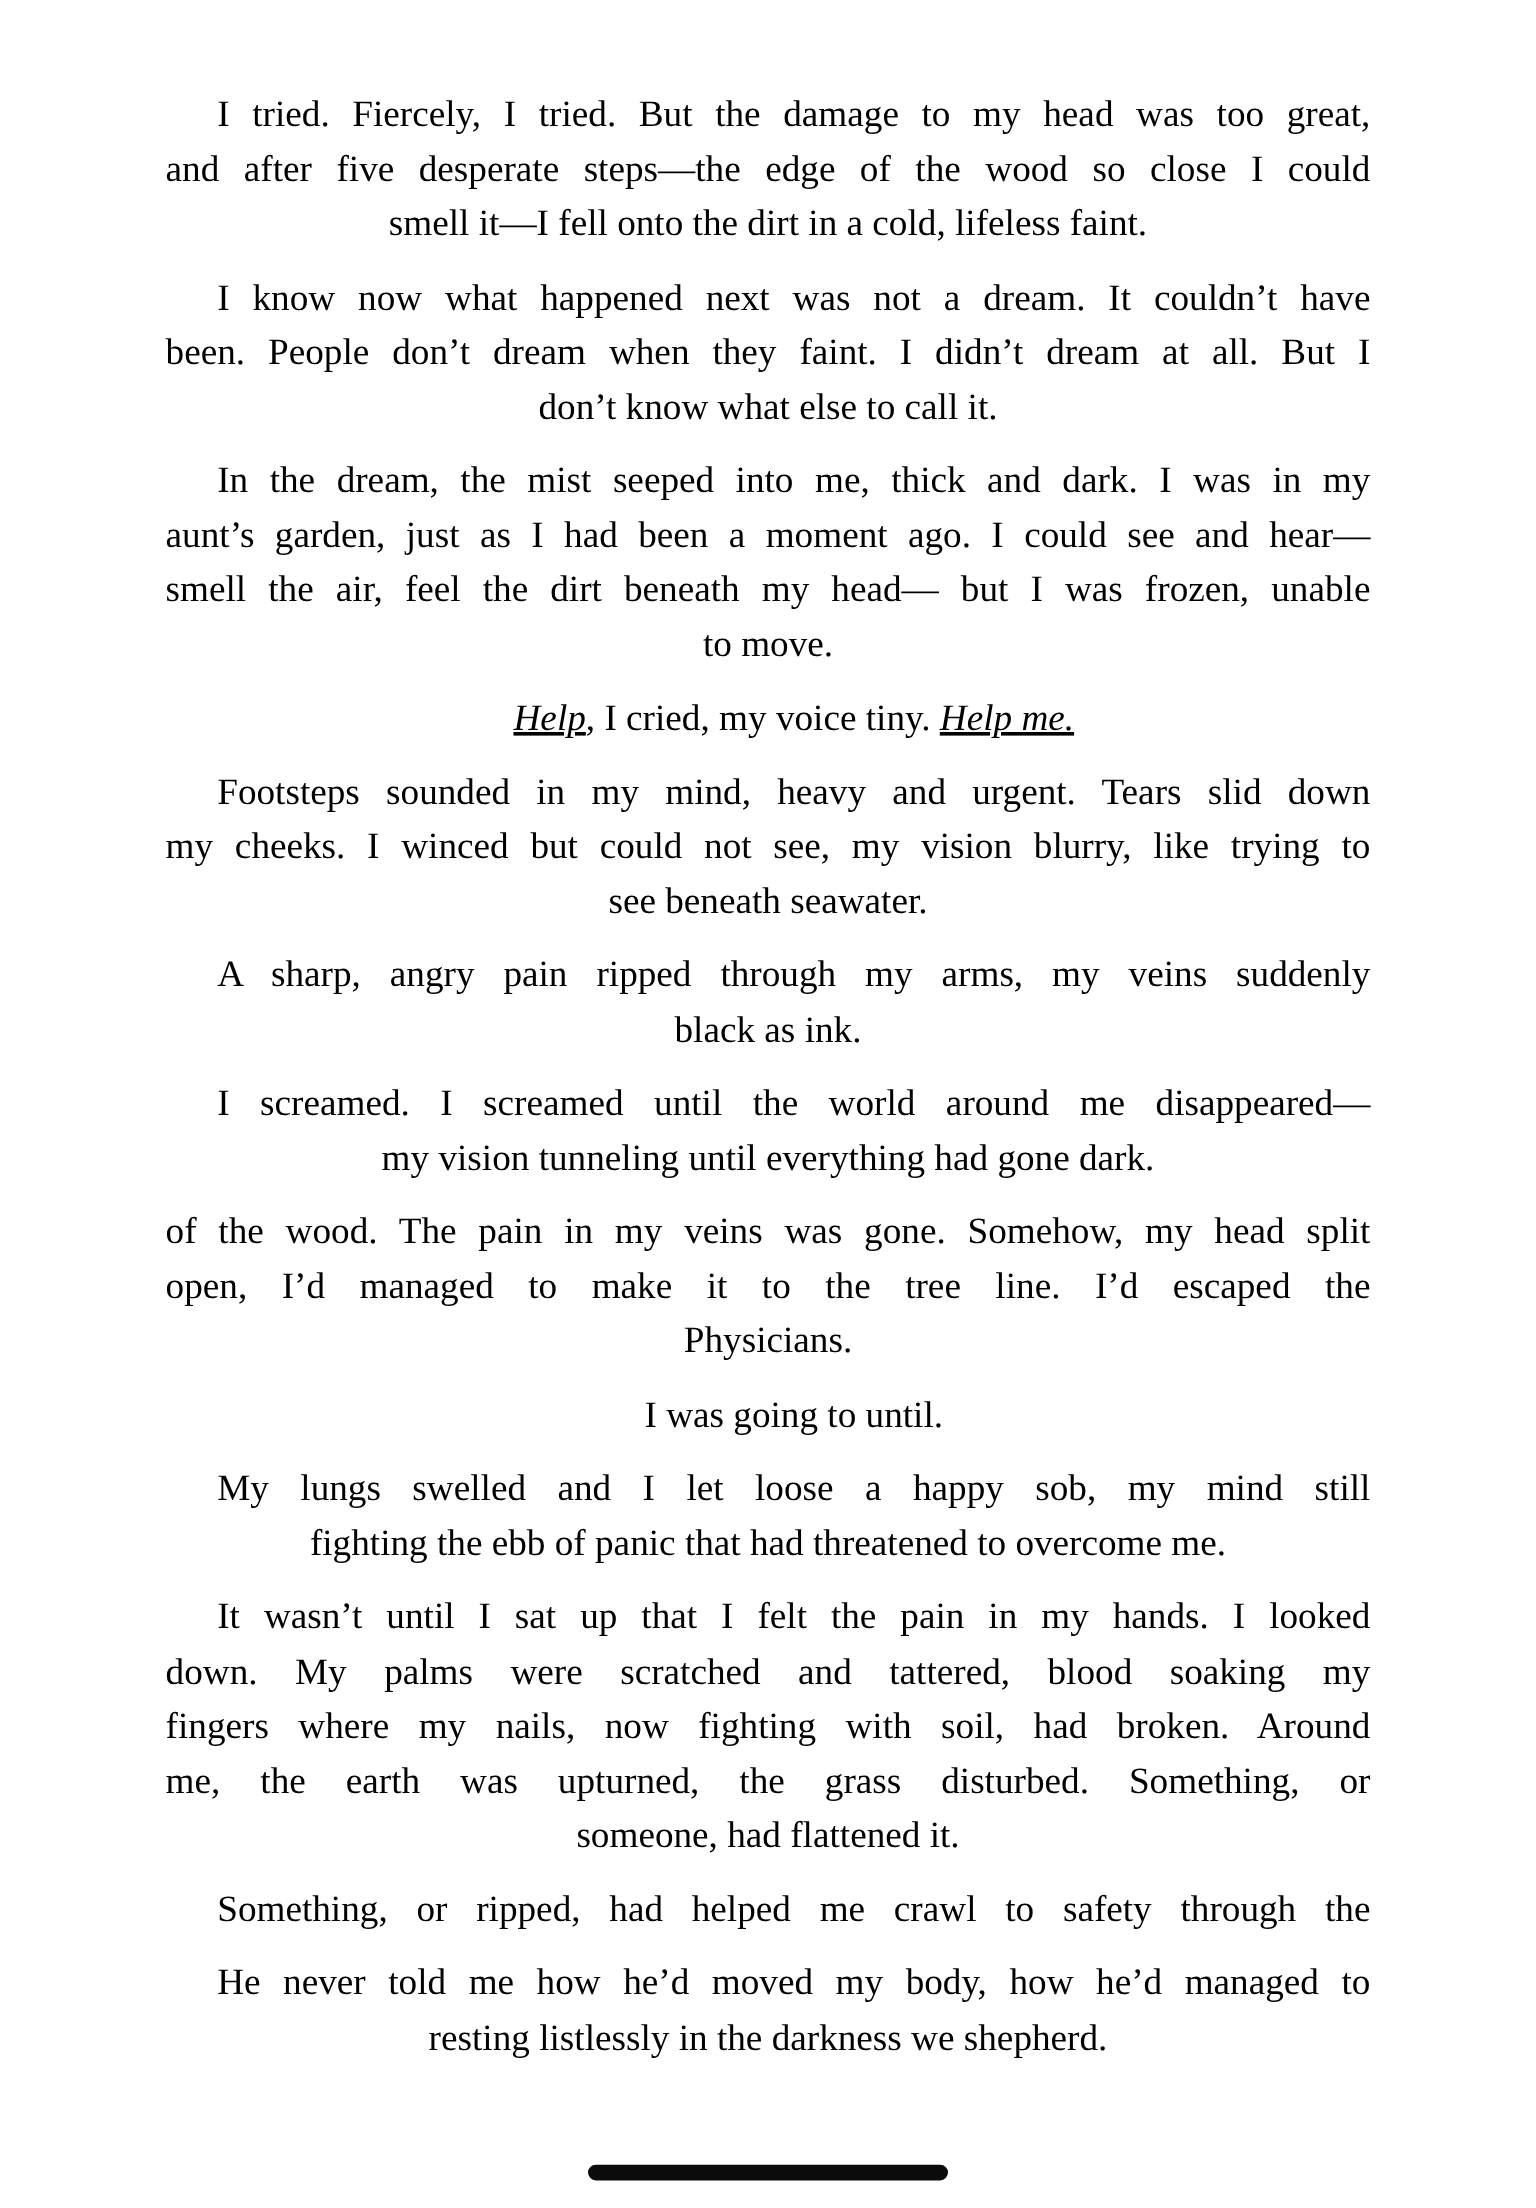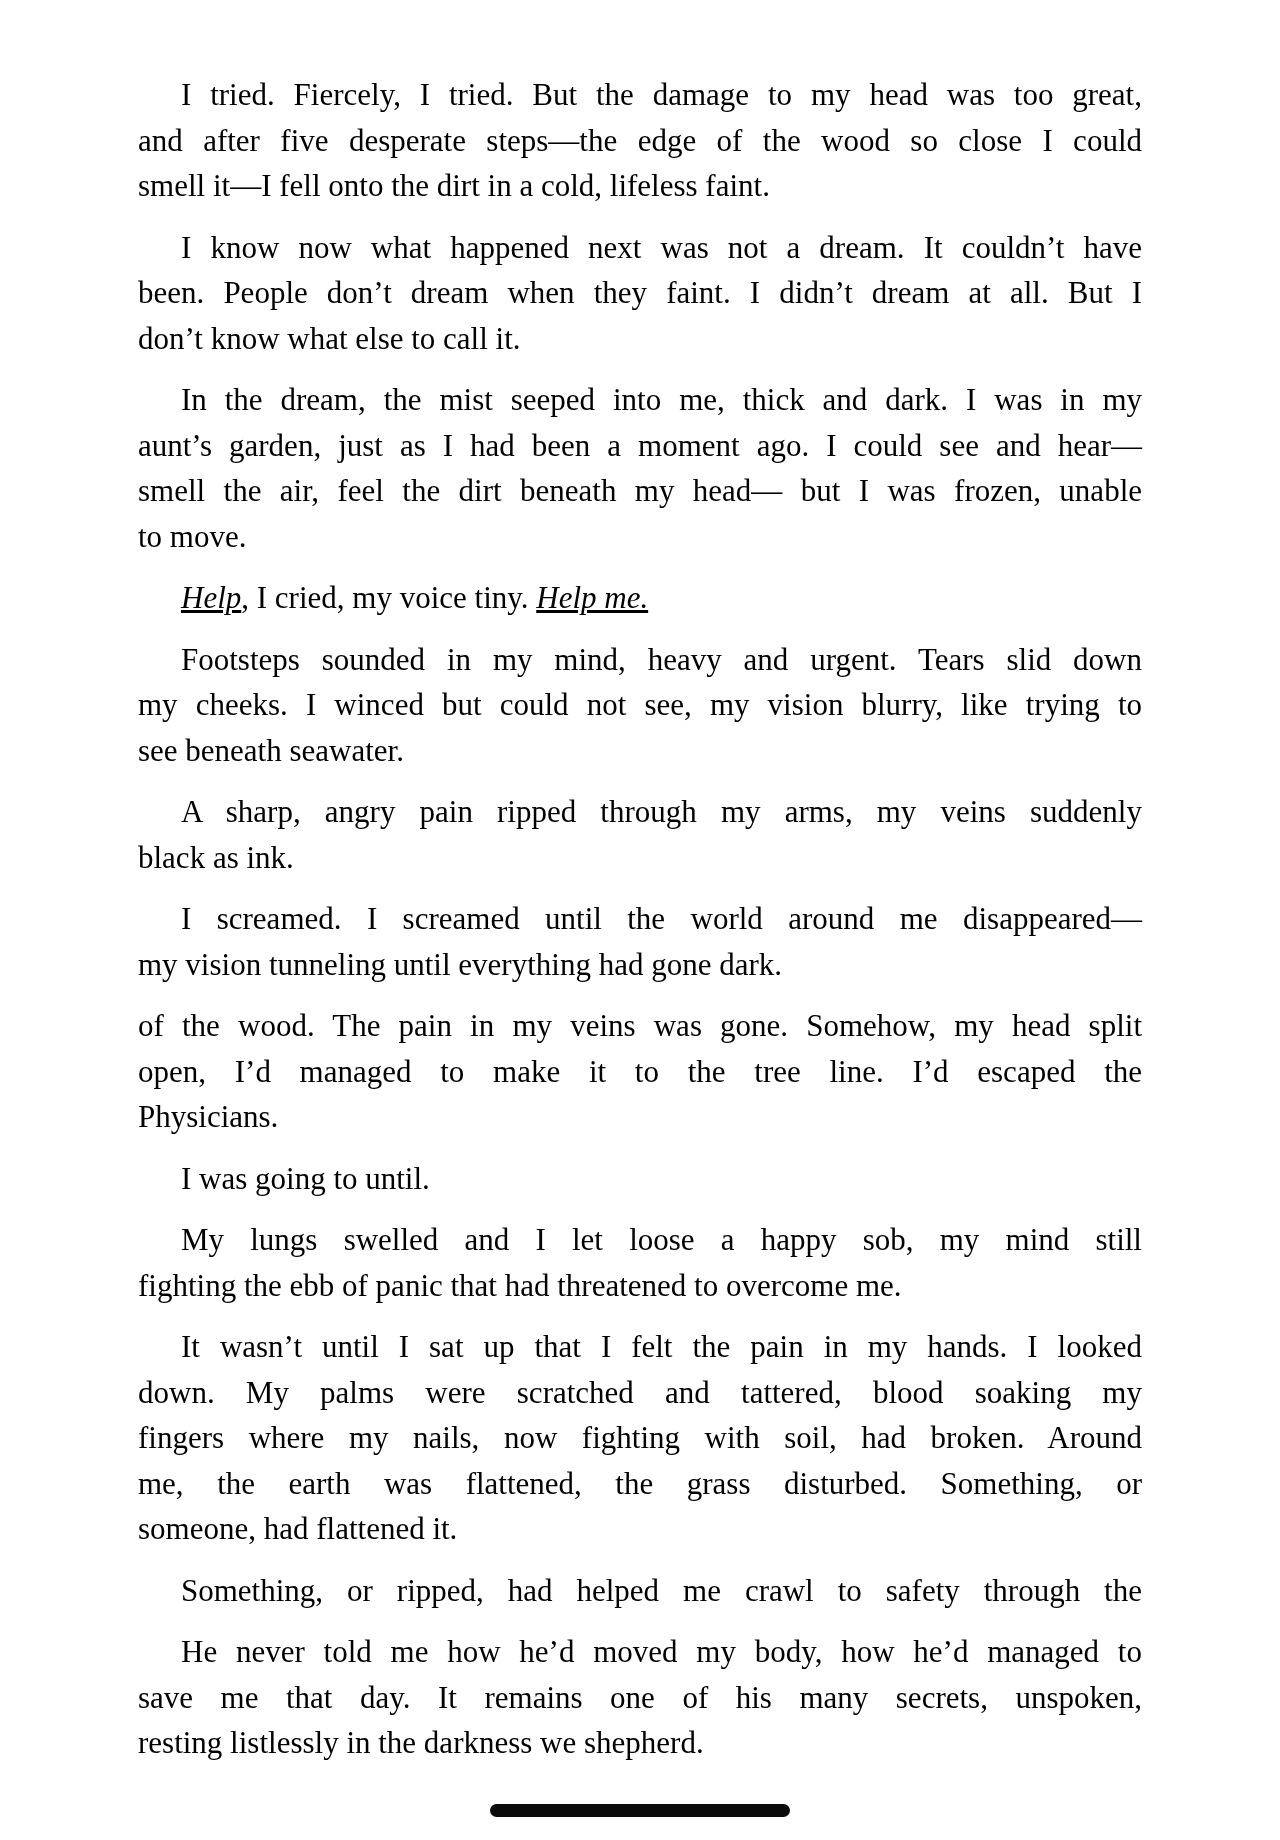--- a/index.html
+++ b/index.html
@@ -27,21 +27,21 @@
     font-family: "Liberation Serif", "DejaVu Serif", serif;
     font-size: 31px;
     line-height: 45.5px;
     color: var(--text-color, #000000);
     -webkit-font-smoothing: antialiased;
   }
   .para {
     margin: 16px;
   }
   .line {
-    text-align: left;
+    text-align: center;
     white-space: normal;
   }
   .line.just {
     text-align: justify;
     text-align-last: justify;
   }
   .line.first {
     text-indent: 43px;
   }
   em {
@@ -105,26 +105,25 @@
         <div class="line first">I was going to until.</div>
       </div>
       <div class="para">
         <div class="line first just">My lungs swelled and I let loose a happy sob, my mind still</div>
         <div class="line">fighting the ebb of panic that had threatened to overcome me.</div>
       </div>
       <div class="para">
         <div class="line first just">It wasn’t until I sat up that I felt the pain in my hands. I looked</div>
         <div class="line just">down. My palms were scratched and tattered, blood soaking my</div>
         <div class="line just">fingers where my nails, now fighting with soil, had broken. Around</div>
-        <div class="line just">me, the earth was flattened, the grass disturbed. Something, or</div>
+        <div class="line just">me, the earth was upturned, the grass disturbed. Something, or</div>
         <div class="line">someone, had flattened it.</div>
       </div>
       <div class="para">
         <div class="line first just">Something, or ripped, had helped me crawl to safety through the</div>
       </div>
       <div class="para">
         <div class="line first just">He never told me how he’d moved my body, how he’d managed to</div>
-        <div class="line just">save me that day. It remains one of his many secrets, unspoken,</div>
         <div class="line">resting listlessly in the darkness we shepherd.</div>
       </div>
     </div>
   <div class="home-indicator"></div>
 </div>
 
 </body></html>

